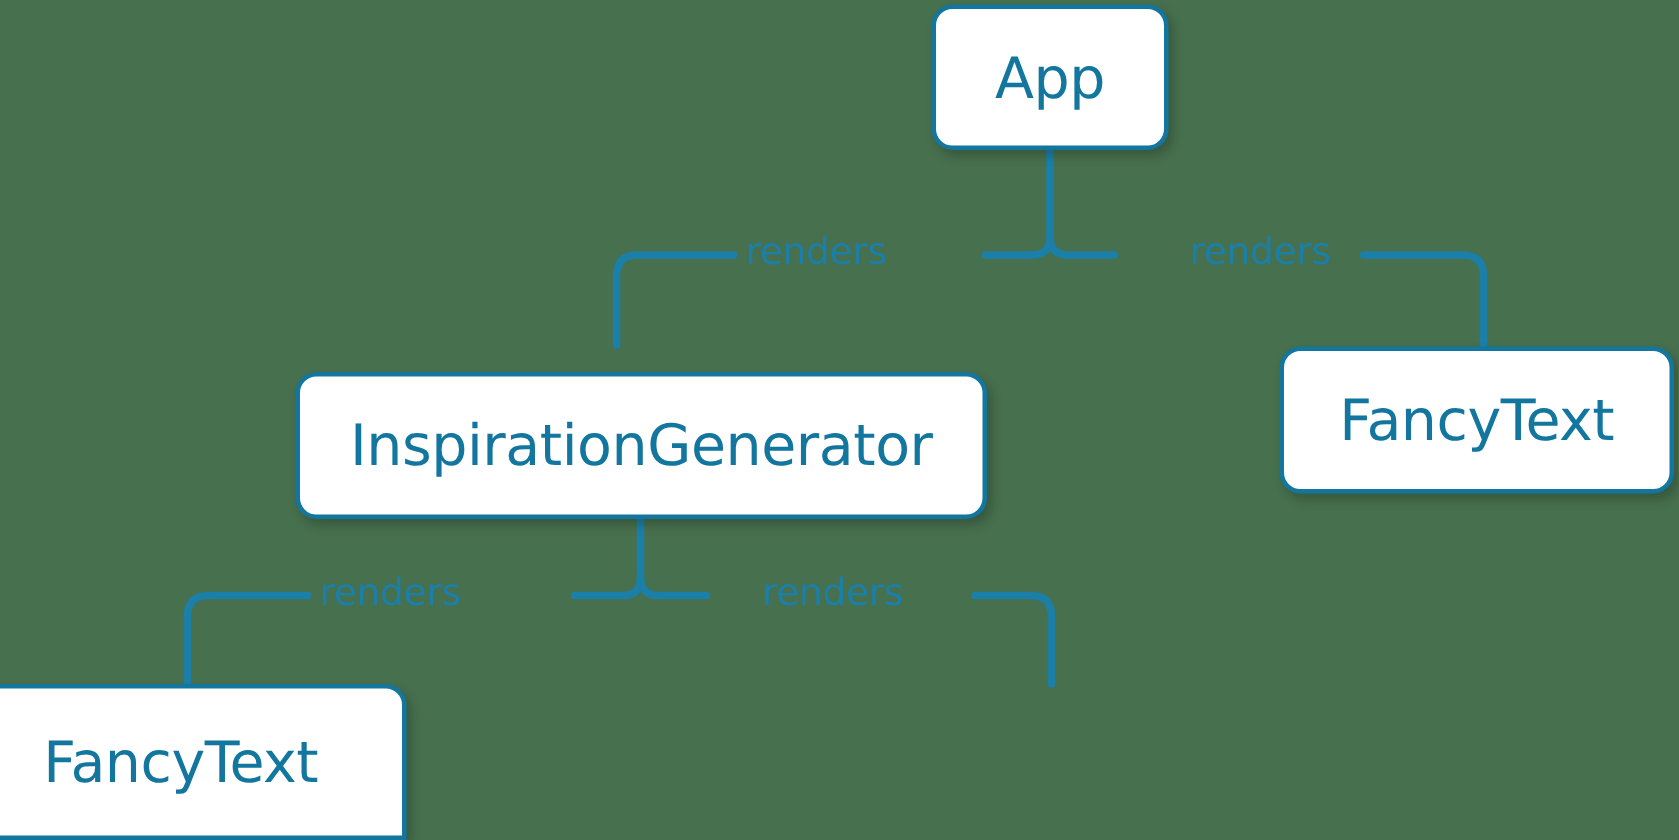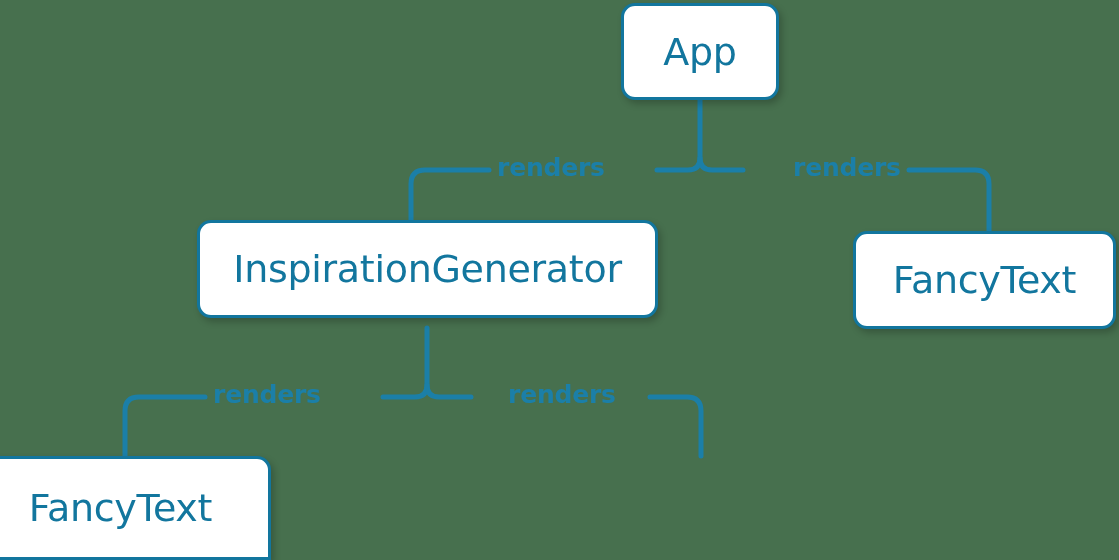--- a/index.html
+++ b/index.html
@@ -42,31 +42,31 @@
   .node-label {
     color: #12769e;
     font-family: "DejaVu Sans", sans-serif;
     font-size: 38px;
     font-weight: 400;
     letter-spacing: -0.3px;
     white-space: nowrap;
     line-height: 1;
   }
   .node-app        { left: 621px; top: 3px;   width: 158px; height: 97px; }
-  .node-inspgen    { left: 197px; top: 220px; width: 461px; height: 98px; }
+  .node-inspgen    { left: 197px; top: 248px; width: 461px; height: 98px; }
   .node-fancy-right{ left: 853px; top: 231px; width: 263px; height: 98px; }
   .node-fancy-left { left: -30px; top: 456px; width: 301px; height: 104px; border-bottom-left-radius: 0; border-bottom-right-radius: 0; }
   .node-copyright  { left: 568px; top: 456px; width: 264px; height: 104px; border-bottom-left-radius: 0; border-bottom-right-radius: 0; }
 
   .edge-label {
     position: absolute;
     color: #1b7fa8;
     font-family: "DejaVu Sans", sans-serif;
     font-size: 25px;
-    font-weight: 700;
+    font-weight: 400;
     letter-spacing: -0.2px;
     white-space: nowrap;
     line-height: 1;
   }
   .lbl-a { left: 497px; top: 155px; }
   .lbl-b { left: 793px; top: 155px; }
   .lbl-c { left: 213px; top: 382px; }
   .lbl-d { left: 508px; top: 382px; }
 </style>
 </head>

